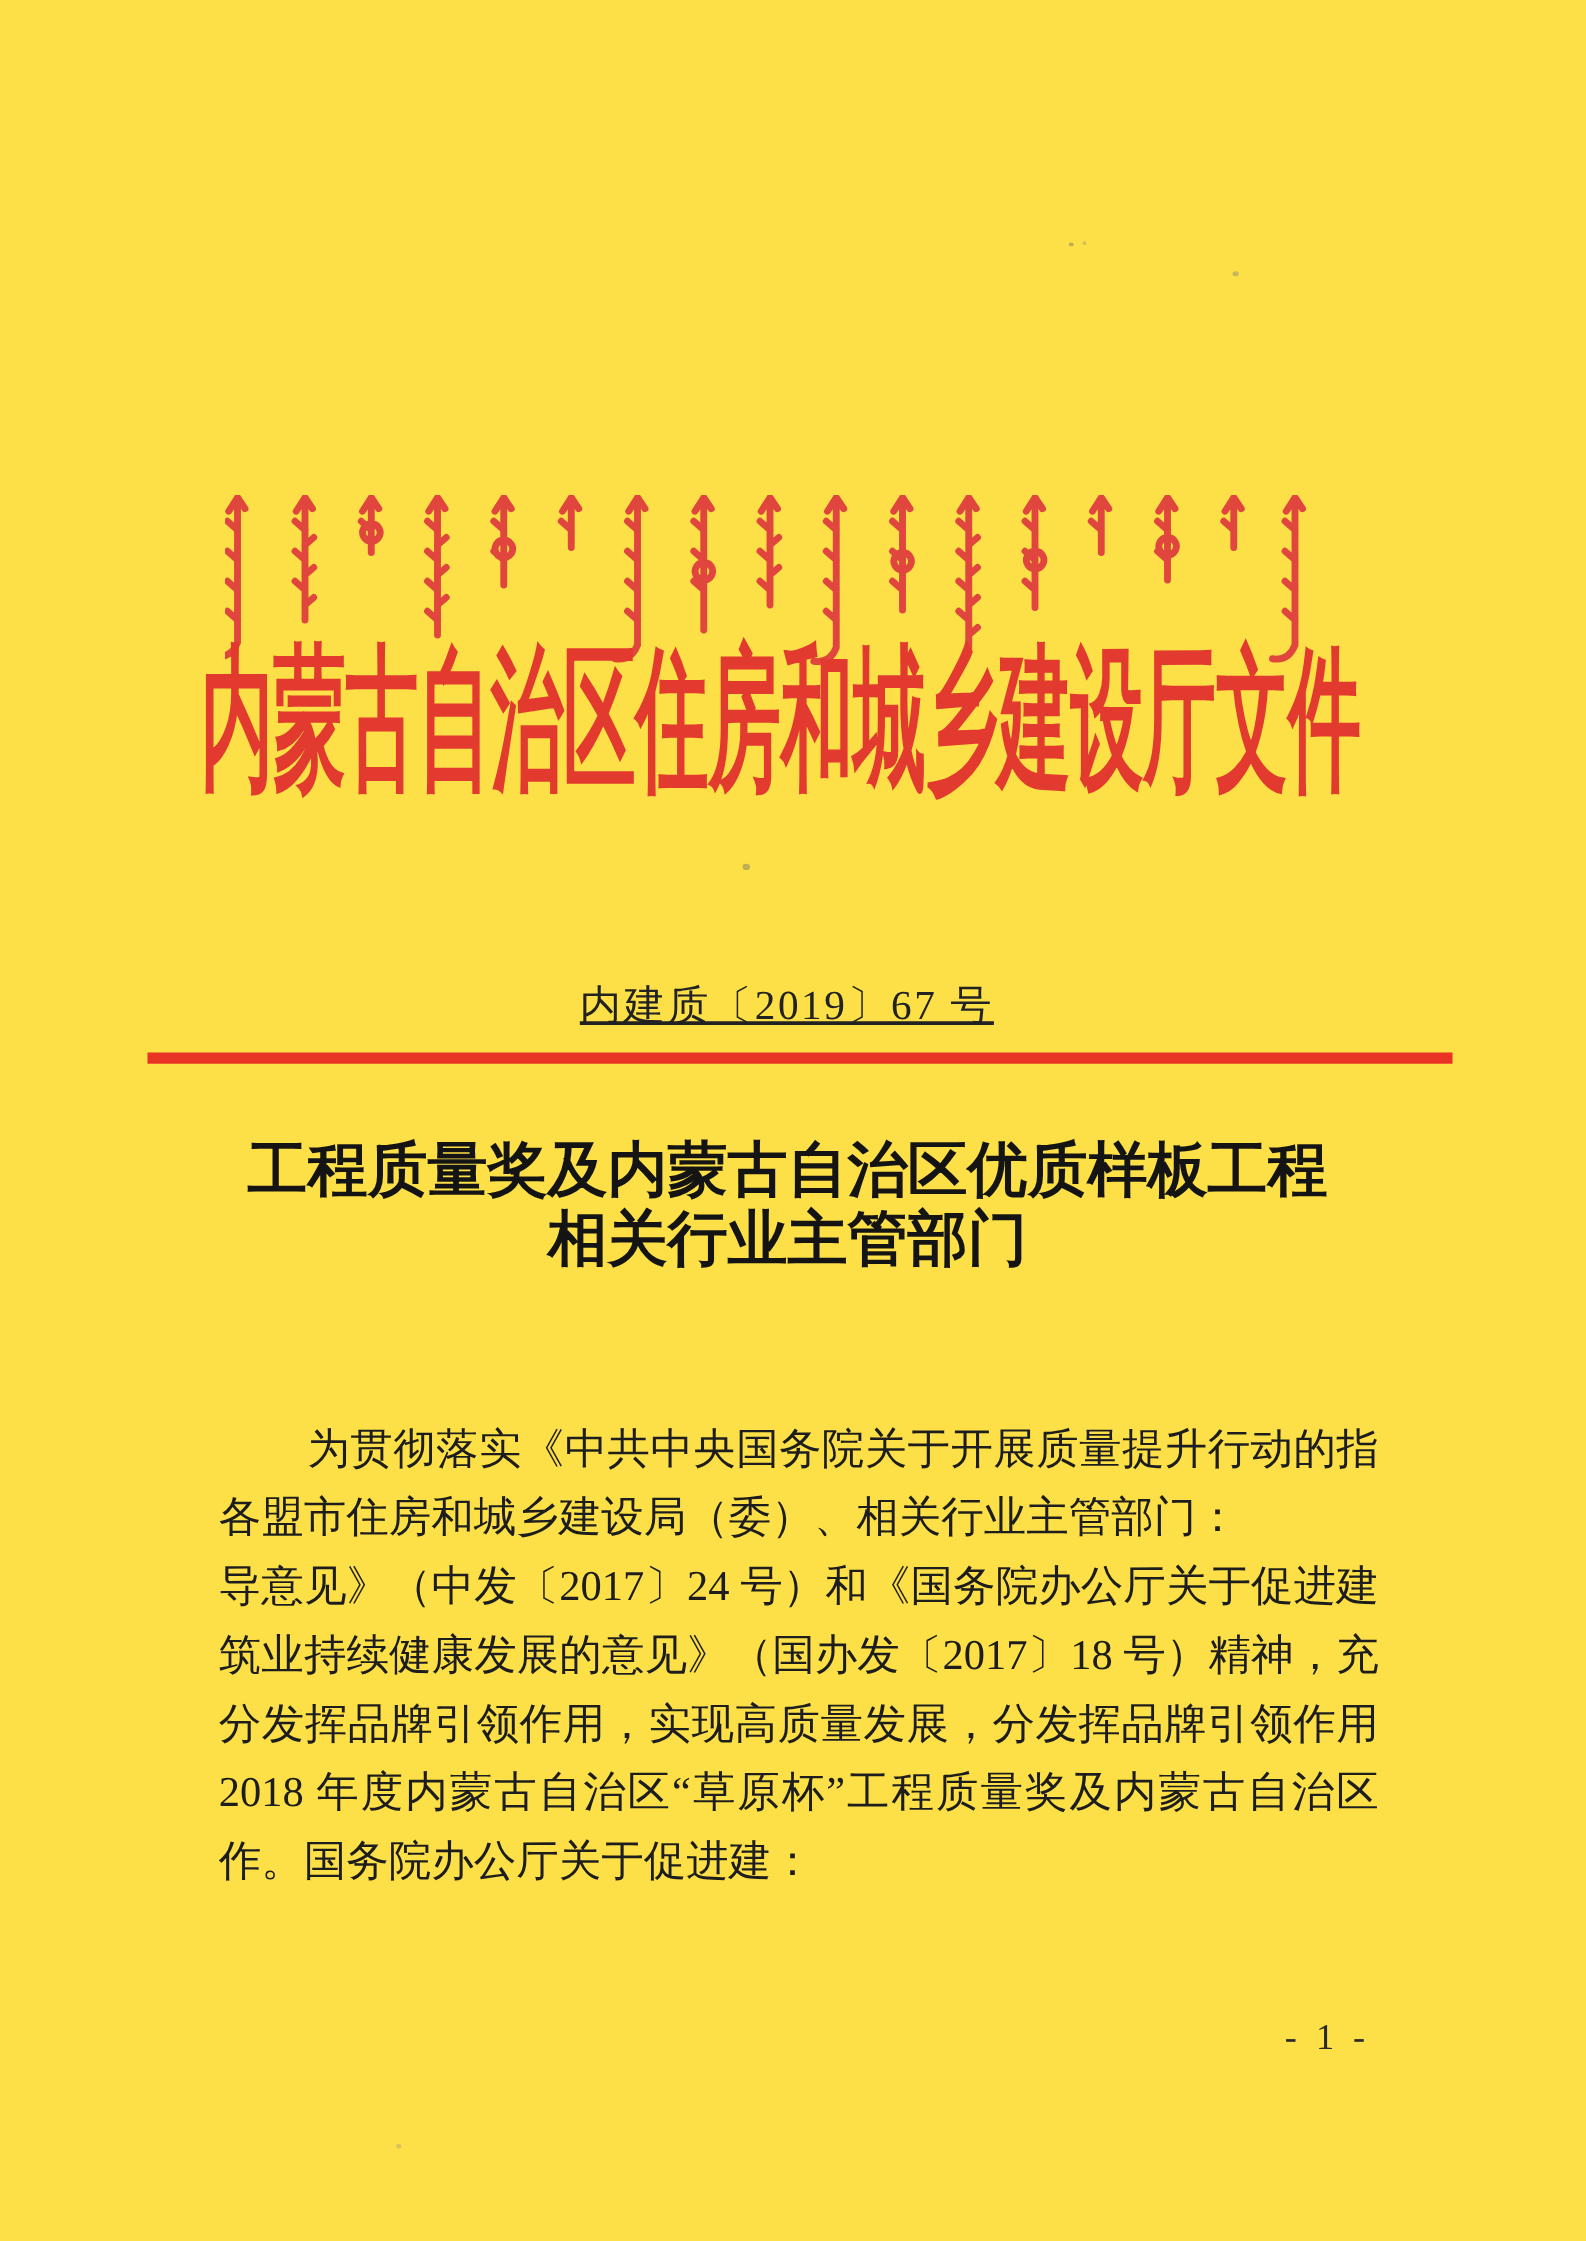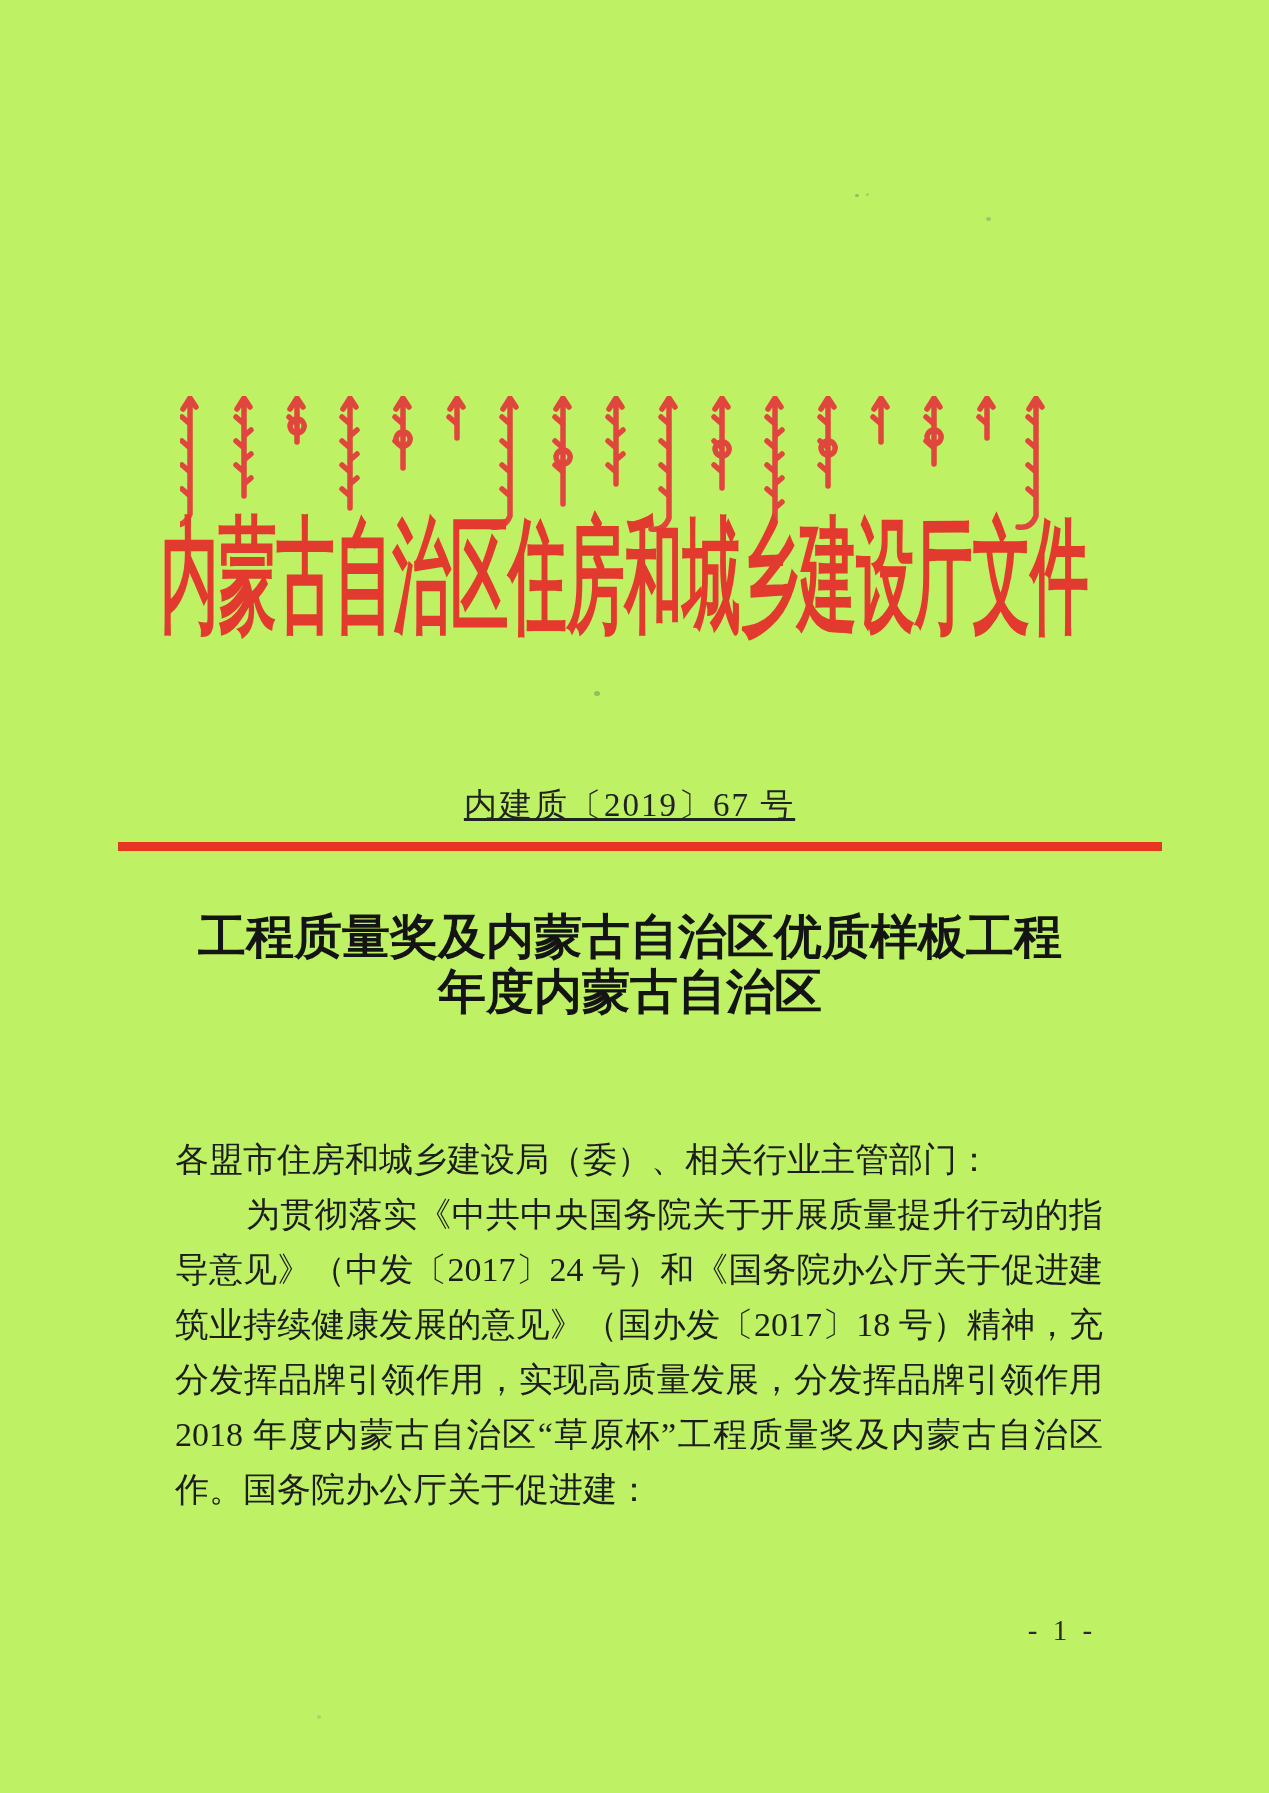--- a/index.html
+++ b/index.html
@@ -1,19 +1,19 @@
 <!DOCTYPE html>
 <html><head>
 <meta charset="utf-8">
 <style>
   html,body{margin:0;padding:0;background:#ffffff;}
   .page{
     position:relative;
     width:1269px;height:1793px;
-    background:#bef264;
+    background:#fde047;
     overflow:hidden;
     font-family:"Liberation Serif","DejaVu Serif",serif;
     color:#1c1c1c;
   }
   
   .banner{
     position:absolute;left:180px;top:396px;width:880px;height:142px;
   }
   .banner svg{display:block;}
   
@@ -113,26 +113,26 @@
   <div class="agency">
     <span class="stretch">内蒙古自治区住房和城乡建设厅文件</span>
   </div>
 
   <div class="docnum">内建质〔2019〕67 号</div>
 
   <div class="redrule"></div>
 
   <div class="notice">
     <div>工程质量奖及内蒙古自治区优质样板工程</div>
-    <div>年度内蒙古自治区</div>
+    <div>相关行业主管部门</div>
   </div>
 
   <div class="bodytext">
+    <div class="bl jl ind">为贯彻落实《中共中央国务院关于开展质量提升行动的指</div>
     <div class="bl">各盟市住房和城乡建设局（委）、相关行业主管部门：</div>
-    <div class="bl jl ind">为贯彻落实《中共中央国务院关于开展质量提升行动的指</div>
     <div class="bl jl">导意见》（中发〔2017〕24 号）和《国务院办公厅关于促进建</div>
     <div class="bl jl">筑业持续健康发展的意见》（国办发〔2017〕18 号）精神，充</div>
     <div class="bl jl">分发挥品牌引领作用，实现高质量发展，分发挥品牌引领作用</div>
     <div class="bl jl">2018 年度内蒙古自治区“草原杯”工程质量奖及内蒙古自治区</div>
     <div class="bl">作。国务院办公厅关于促进建：</div>
   </div>
 
   <div class="pagenum">- 1 -</div>
 
 </div>

